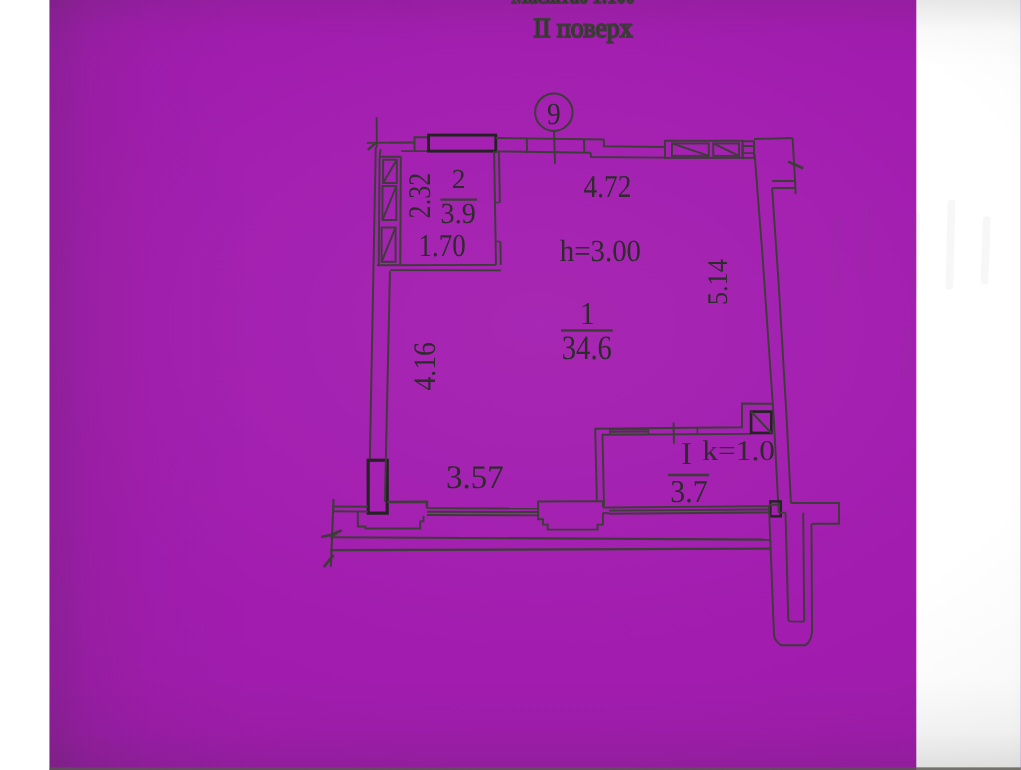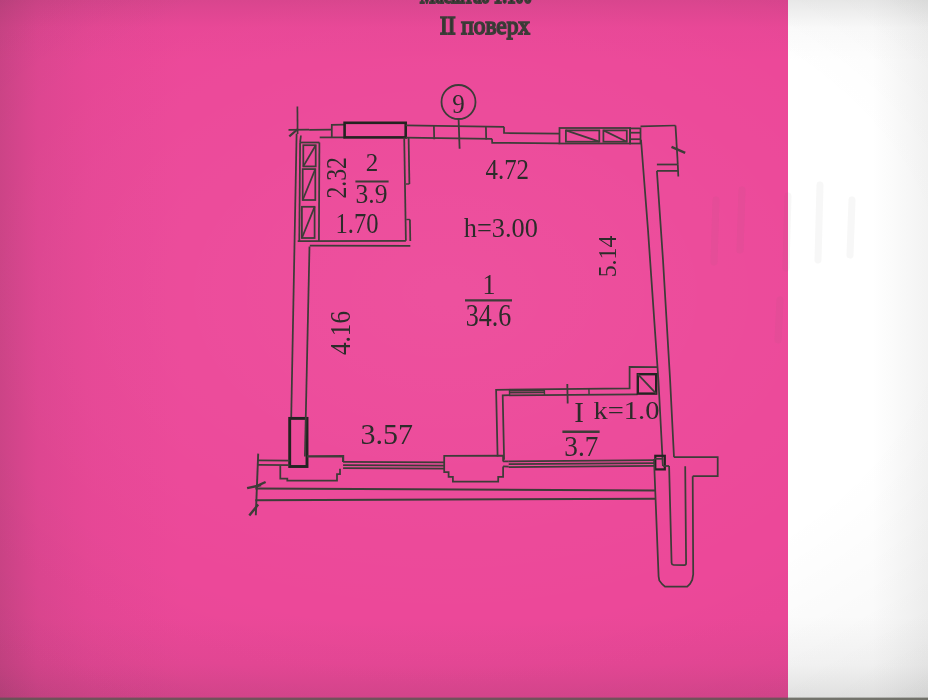--- a/index.html
+++ b/index.html
@@ -1,18 +1,19 @@
 <!DOCTYPE html>
 <html><head>
 <meta charset="utf-8">
 <style>
   html,body{margin:0;padding:0;}
   body{width:928px;height:700px;overflow:hidden;}
   .stage{position:relative;width:788px;height:700px;
-    background:#ec4899;
+    background:#a21caf;
+    margin-left:45px;
   }
   .vig{position:absolute;left:0;top:0;width:928px;height:700px;
     background:
       radial-gradient(ellipse 95% 85% at 48% 42%, rgba(255,255,255,0.05) 0%, rgba(0,0,0,0) 55%, rgba(0,0,0,0.03) 80%, rgba(0,0,0,0.06) 100%),
       linear-gradient(90deg, rgba(45,46,44,0.17) 0%, rgba(45,46,44,0.08) 4%, rgba(45,46,44,0.03) 10%, rgba(0,0,0,0) 20%),
       linear-gradient(180deg, rgba(45,46,44,0.10) 0%, rgba(45,46,44,0.02) 4%, rgba(0,0,0,0) 9%),
       linear-gradient(0deg, rgba(45,46,44,0.12) 0%, rgba(45,46,44,0.04) 5%, rgba(0,0,0,0) 12%),
       linear-gradient(270deg, rgba(45,46,44,0.06) 0%, rgba(0,0,0,0) 6%);
   }
   svg{position:absolute;left:0;top:0;filter:blur(0.28px);}

